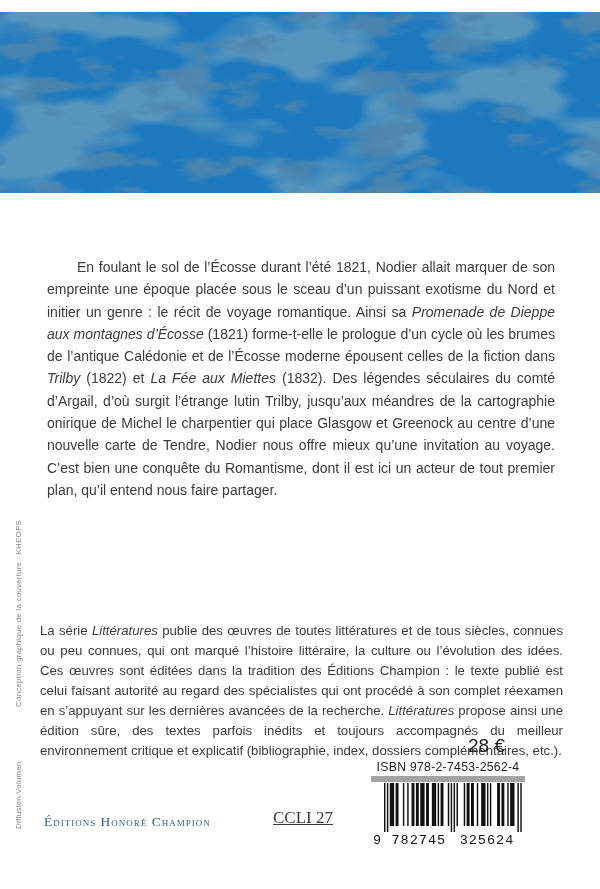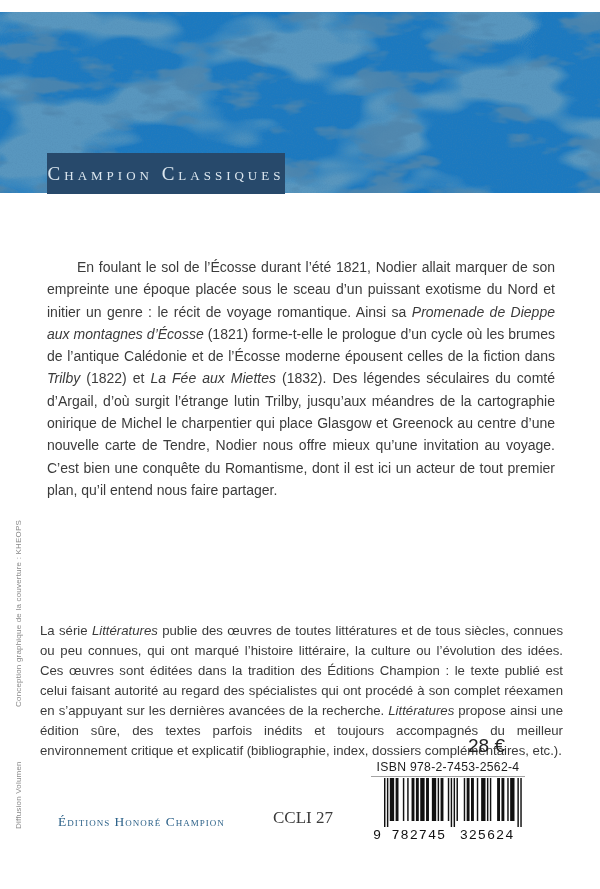--- a/index.html
+++ b/index.html
@@ -29,33 +29,33 @@
   .side-note{
     position:absolute;transform:rotate(-90deg);transform-origin:0 0;
     font-size:8px;letter-spacing:.2px;color:var(--side-gray);white-space:nowrap;
   }
   .side-note.design{left:14px;top:707px;}
   .side-note.dist{left:14px;top:829px;}
   .logo{position:absolute;left:94px;top:726px;width:88px;height:88px;}
   .logo svg{display:block;width:100%;height:100%;}
   .logo text{font-family:"Liberation Serif",serif;font-weight:bold;}
   .publisher{
-    position:absolute;left:58px;top:814px;
+    position:absolute;left:44px;top:814px;
     font-family:"Liberation Serif",serif;font-variant:small-caps;
     font-size:13.5px;letter-spacing:1px;color:var(--publisher-blue);white-space:nowrap;
   }
   .series-number{
     position:absolute;left:255px;top:808px;width:96px;text-align:center;
-    font-family:"Liberation Serif",serif;font-size:17px;color:#3a3a3a;
+    font-family:"Liberation Serif",serif;font-size:17px;color:#3a3a3a;text-decoration:underline;
   }
   .isbn-block{position:absolute;left:371px;top:735px;width:154px;}
   .price{text-align:right;padding-right:20px;font-size:19px;color:#222;margin:0 0 3px 0;}
   .isbn-label{
     text-align:center;font-size:12.2px;letter-spacing:.3px;color:#1c1c1c;
-    border-bottom:1px solid #a3a3a3;padding-bottom:2px;margin:0 0 1px 0;white-space:nowrap;
+    border-bottom:6px solid #a3a3a3;padding-bottom:2px;margin:0 0 1px 0;white-space:nowrap;
   }
   .barcode{display:block;}
   .barcode rect{fill:#111;}
   .barcode text{font-family:"Liberation Mono",monospace;font-size:13.5px;letter-spacing:1px;fill:#111;}
   .summary i,.series-note i{font-style:italic;}
 </style>
 </head>
 <body>
 
 <div class="page">
@@ -76,23 +76,20 @@
           <feColorMatrix type="matrix" values="0 0 0 0 0.07  0 0 0 0 0.22  0 0 0 0 0.40  0.9 0 0 0 -0.35"></feColorMatrix>
         </filter>
       </defs>
       <rect width="600" height="181" fill="#1b79c0"></rect>
       <rect width="600" height="181" filter="url(#fVein)"></rect>
       <rect width="600" height="181" filter="url(#fVein2)" opacity="0.85"></rect>
       <rect width="600" height="181" filter="url(#fGrain)" opacity="0.55"></rect>
     </svg>
   </div>
 
-  <div class="collection-band">
-    <span class="collection-label">Champion Classiques</span>
-  </div>
 
   <p class="summary"><span>En foulant le sol de l’Écosse durant l’été 1821, Nodier allait marquer de son empreinte une époque placée sous le sceau d’un puissant exotisme du Nord et initier un genre : le récit de voyage romantique. Ainsi sa </span><i>Promenade de Dieppe aux montagnes d’Écosse</i><span> (1821) forme-t-elle le prologue d’un cycle où les brumes de l’antique Calédonie et de l’Écosse moderne épousent celles de la fiction dans </span><i>Trilby</i><span> (1822) et </span><i>La Fée aux Miettes</i><span> (1832). Des légendes séculaires du comté d’Argail, d’où surgit l’étrange lutin Trilby, jusqu’aux méandres de la cartographie onirique de Michel le charpentier qui place Glasgow et Greenock au centre d’une nouvelle carte de Tendre, Nodier nous offre mieux qu’une invitation au voyage. C’est bien une conquête du Romantisme, dont il est ici un acteur de tout premier plan, qu’il entend nous faire partager.</span></p>
 
   <p class="series-note"><span>La série </span><i>Littératures</i><span> publie des œuvres de toutes littératures et de tous siècles, connues ou peu connues, qui ont marqué l’histoire littéraire, la culture ou l’évolution des idées. Ces œuvres sont éditées dans la tradition des Éditions Champion : le texte publié est celui faisant autorité au regard des spécialistes qui ont procédé à son complet réexamen en s’appuyant sur les dernières avancées de la recherche. </span><i>Littératures</i><span> propose ainsi une édition sûre, des textes parfois inédits et toujours accompagnés du meilleur environnement critique et explicatif (bibliographie, index, dossiers complémentaires, etc.).</span></p>
 
   <div class="side-note design">Conception graphique de la couverture : KHEOPS</div>
   <div class="side-note dist">Diffusion Volumen</div>
 
 
   <div class="publisher">Éditions Honoré Champion</div>

